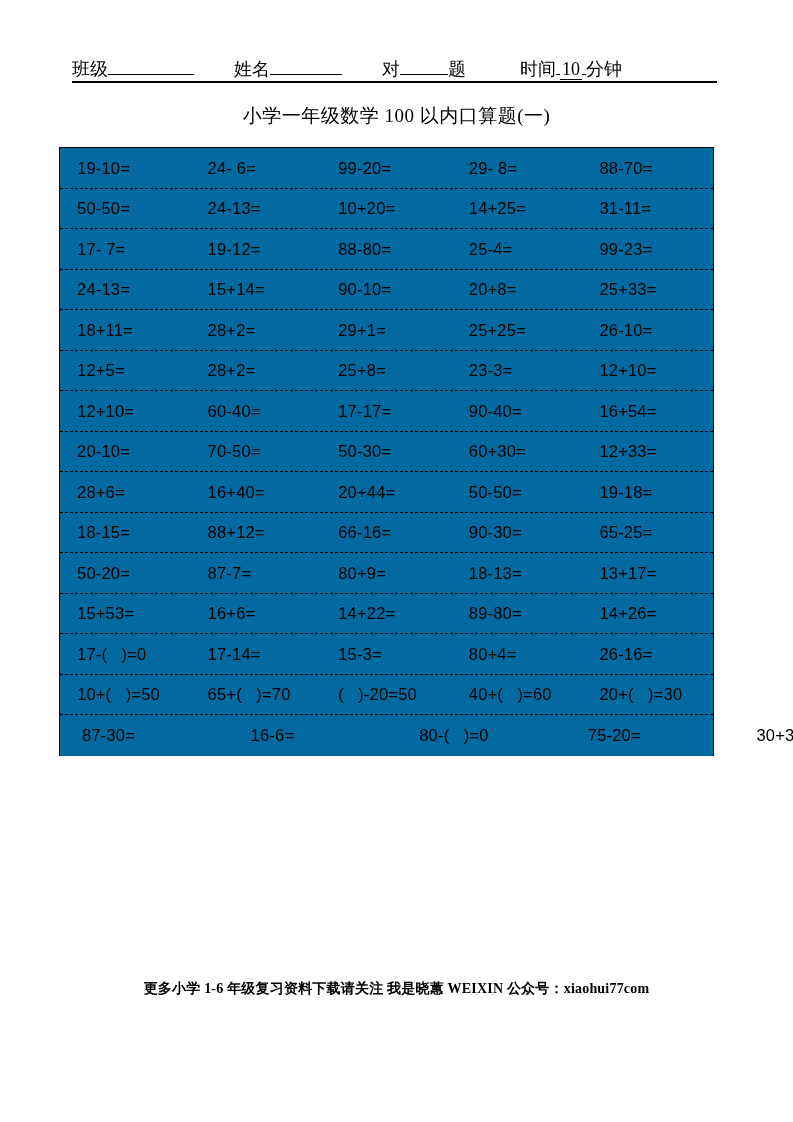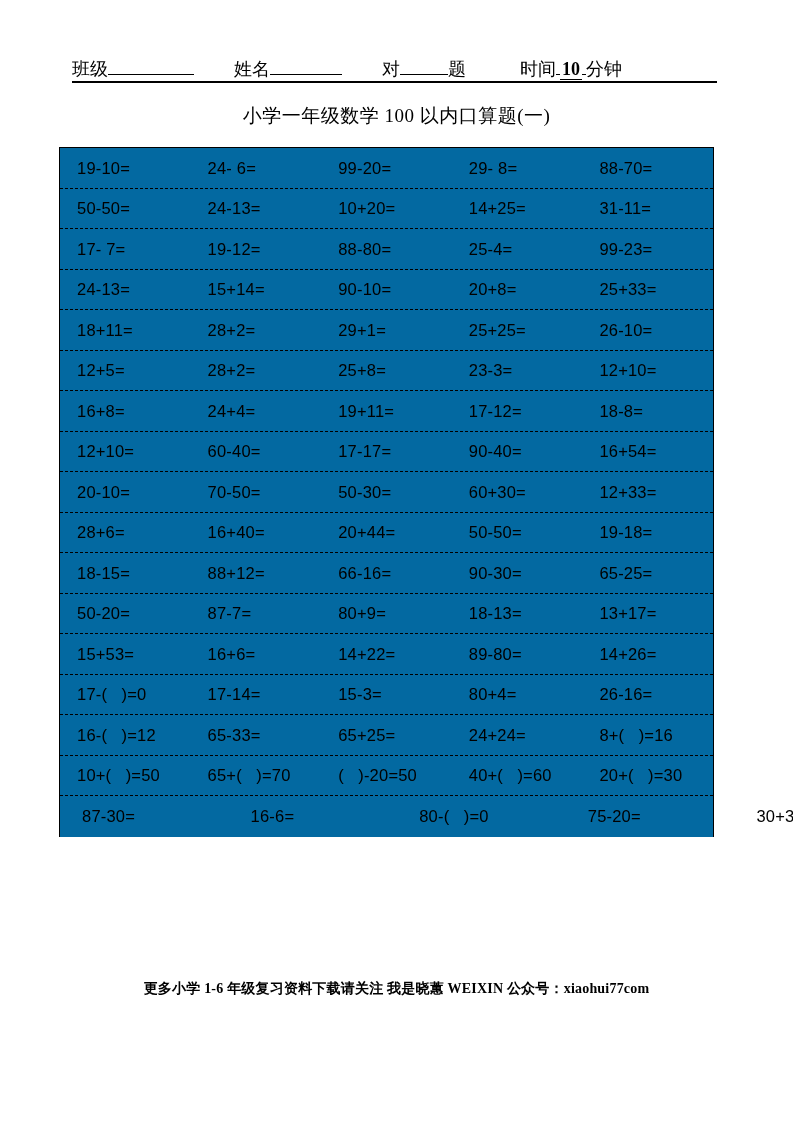--- a/index.html
+++ b/index.html
@@ -46,21 +46,21 @@
     vertical-align: baseline;
     height: 19px;
   }
   .bl-1 { width: 86px; }
   .bl-2 { width: 72px; }
   .bl-3 { width: 48px; }
   .gap-a { display: inline-block; width: 40px; }
   .gap-b { display: inline-block; width: 40px; }
   .gap-c { display: inline-block; width: 54px; }
   .time-val {
-    font-weight: bold;
+    font-weight: normal;
     border-bottom: 1px solid #000000;
     padding: 0 2px;
   }
   .time-pad {
     display: inline-block;
     border-bottom: 1px solid #000;
     width: 4px;
     height: 19px;
     vertical-align: baseline;
   }
@@ -177,27 +177,20 @@
         <div class="qcell">26-10=</div>
       </div>
       <div class="qrow">
         <div class="qcell">12+5=</div>
         <div class="qcell">28+2=</div>
         <div class="qcell">25+8=</div>
         <div class="qcell">23-3=</div>
         <div class="qcell">12+10=</div>
       </div>
       <div class="qrow">
-        <div class="qcell">16+8=</div>
-        <div class="qcell">24+4=</div>
-        <div class="qcell">19+11=</div>
-        <div class="qcell">17-12=</div>
-        <div class="qcell">18-8=</div>
-      </div>
-      <div class="qrow">
         <div class="qcell">12+10=</div>
         <div class="qcell">60-40=</div>
         <div class="qcell">17-17=</div>
         <div class="qcell">90-40=</div>
         <div class="qcell">16+54=</div>
       </div>
       <div class="qrow">
         <div class="qcell">20-10=</div>
         <div class="qcell">70-50=</div>
         <div class="qcell">50-30=</div>
@@ -231,27 +224,20 @@
         <div class="qcell">14+22=</div>
         <div class="qcell">89-80=</div>
         <div class="qcell">14+26=</div>
       </div>
       <div class="qrow">
         <div class="qcell">17-(   )=0</div>
         <div class="qcell">17-14=</div>
         <div class="qcell">15-3=</div>
         <div class="qcell">80+4=</div>
         <div class="qcell">26-16=</div>
-      </div>
-      <div class="qrow">
-        <div class="qcell">16-(   )=12</div>
-        <div class="qcell">65-33=</div>
-        <div class="qcell">65+25=</div>
-        <div class="qcell">24+24=</div>
-        <div class="qcell">8+(   )=16</div>
       </div>
       <div class="qrow">
         <div class="qcell">10+(   )=50</div>
         <div class="qcell">65+(   )=70</div>
         <div class="qcell">(   )-20=50</div>
         <div class="qcell">40+(   )=60</div>
         <div class="qcell">20+(   )=30</div>
       </div>
       <div class="qrow last indent">
         <div class="qcell">87-30=</div>

